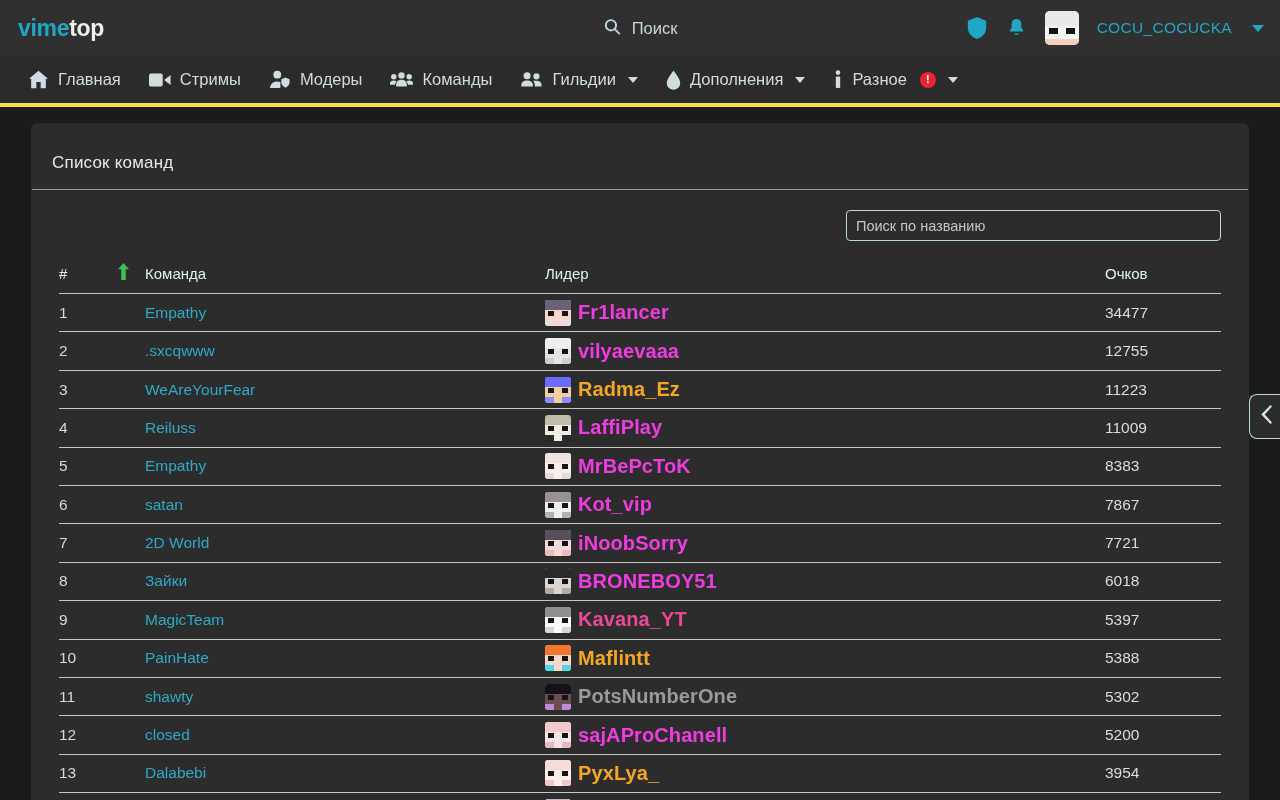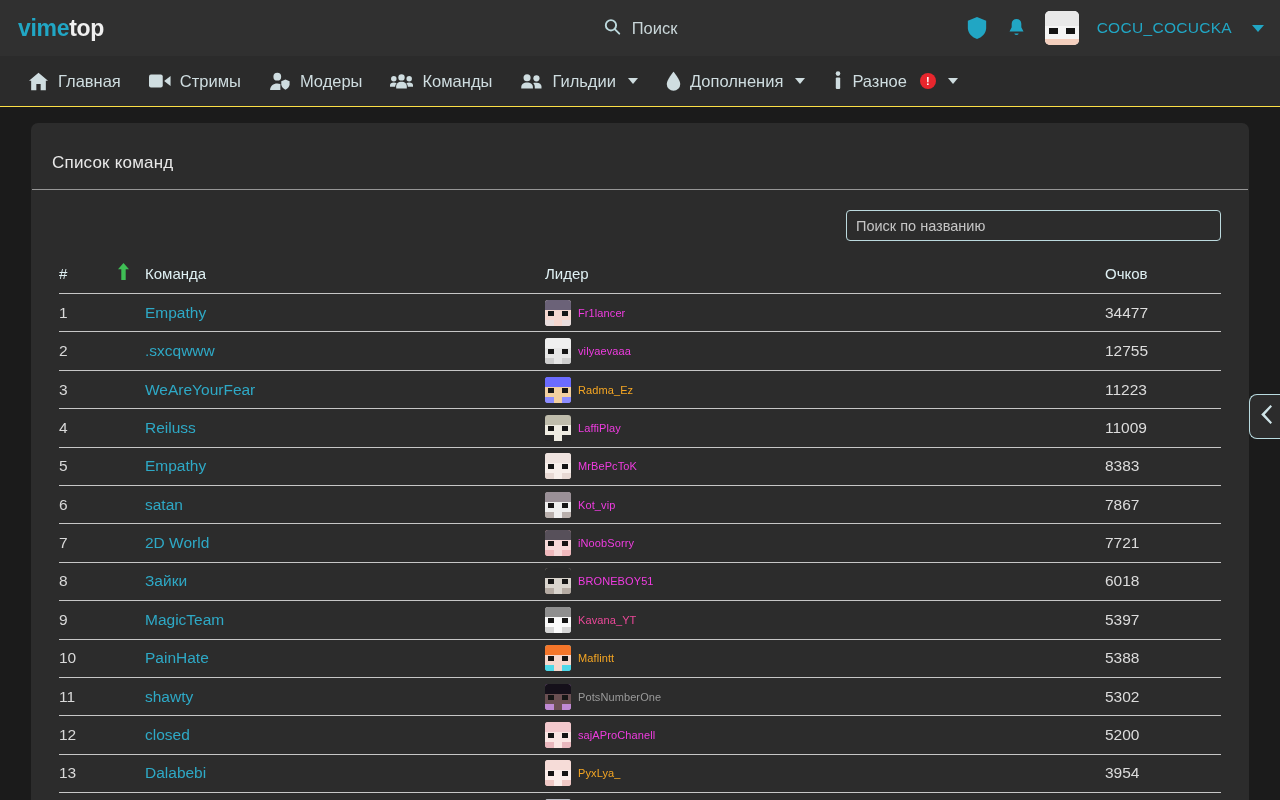--- a/index.html
+++ b/index.html
@@ -75,21 +75,21 @@
   }
 
   
   .navbar {
     height: 51px;
     background: #2b2b2b;
     display: flex;
     align-items: center;
     padding: 0 14px;
     gap: 0;
-    border-bottom: 1px solid #fde047;
+    border-bottom: 4px solid #fde047;
   }
   .nav-item {
     display: flex;
     align-items: center;
     gap: 9px;
     padding: 0 14px;
     height: 51px;
     color: #cfdde0;
     font-size: 16.5px;
     cursor: pointer;
@@ -198,22 +198,22 @@
     font-size: 15.5px;
   }
   .leader-cell { }
   .leader-wrap {
     display: flex;
     align-items: center;
     gap: 7px;
     cursor: pointer;
   }
   .leader-name {
-    font-size: 11px;
-    font-weight: 400;
+    font-size: 20px;
+    font-weight: 700;
     letter-spacing: .1px;
   }
   .head-sm {
     width: 26px; height: 26px;
     border-radius: 3px;
     overflow: hidden;
     flex: none;
     display: block;
   }
   .pts-cell { color: #dcdcdc; font-size: 15.5px; }

